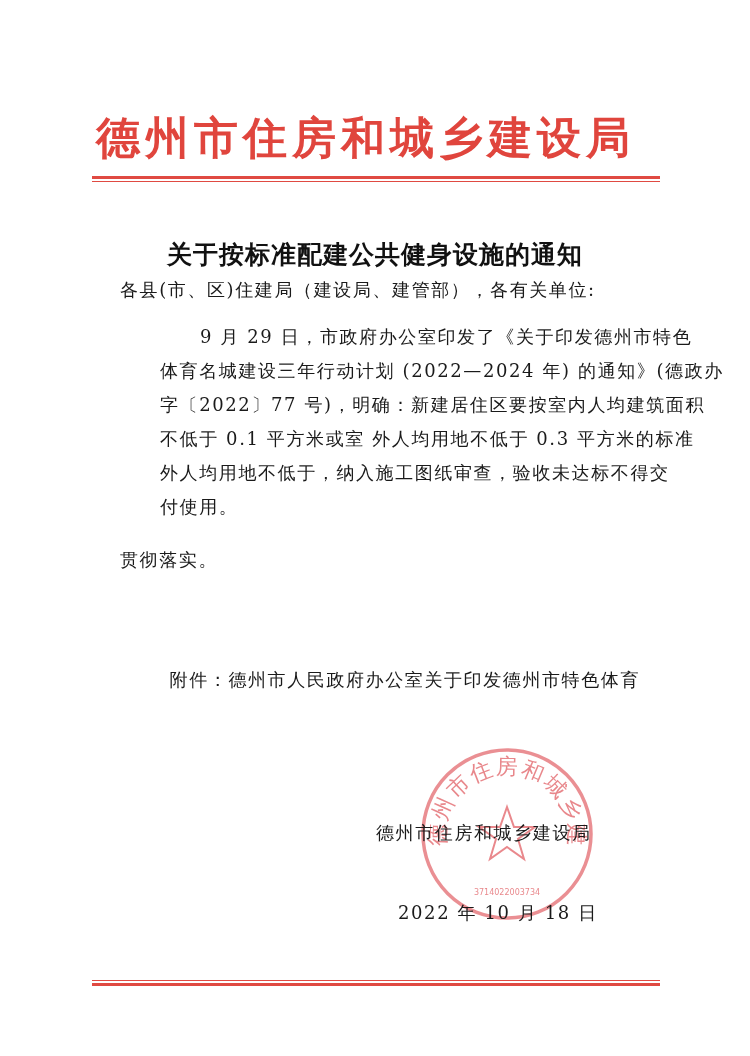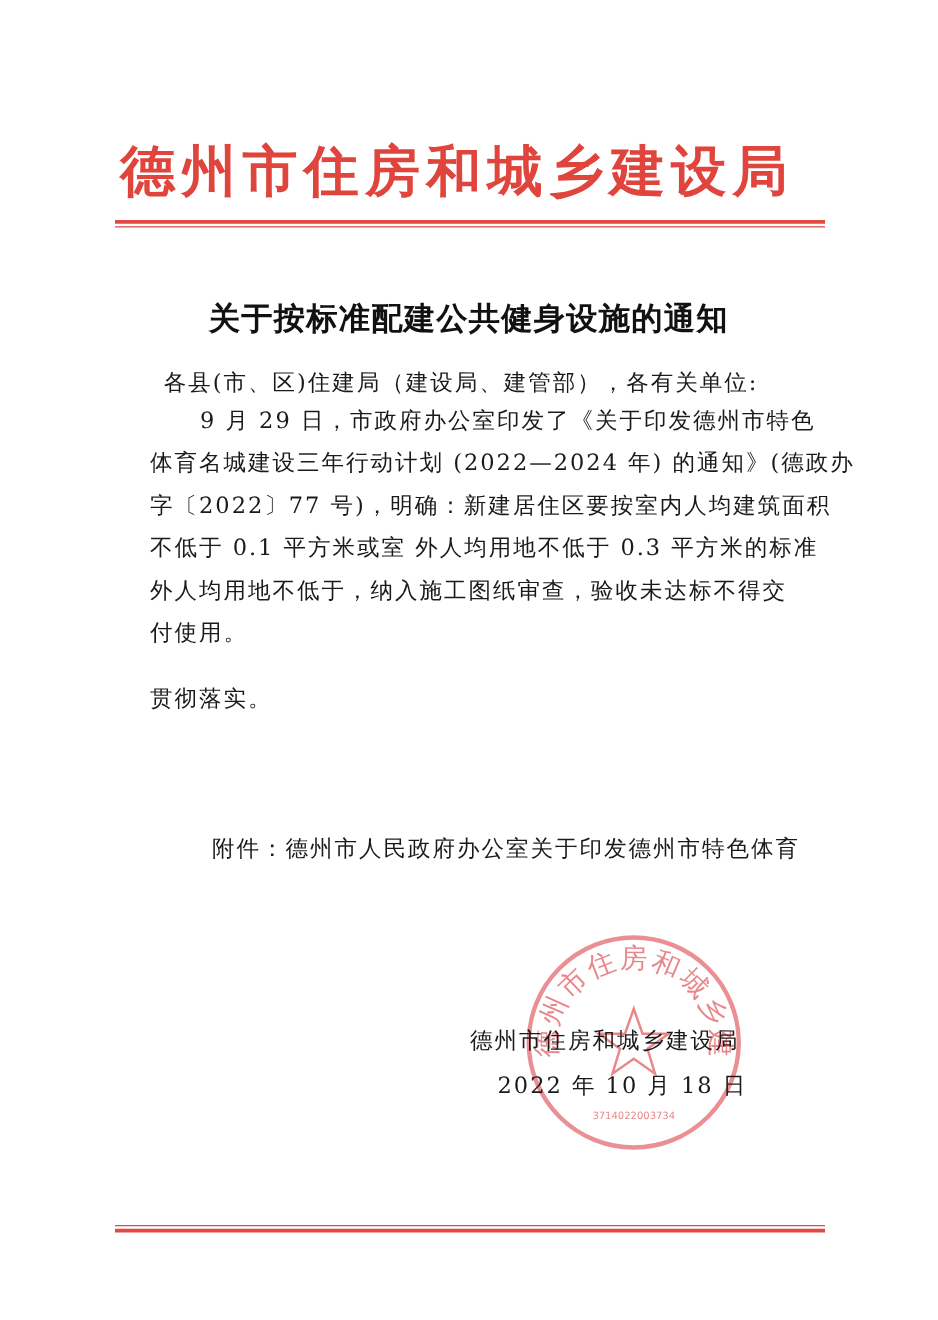--- a/index.html
+++ b/index.html
@@ -22,29 +22,29 @@
     position: absolute; left: 0; top: 210px; width: 750px; text-align: center;
     font-family: "DejaVu Sans", sans-serif; font-weight: bold; font-size: 25px;
     color: #111; letter-spacing: 1px; margin-top: 28px;
   }
   .body-text {
     position: absolute; left: 120px; width: 520px;
     font-size: 18px; line-height: 34px; letter-spacing: 1.6px; color: #1a1a1a;
   }
   .line { white-space: nowrap; height: 34px; }
   .indent { padding-left: 40px; }
-  .salutation { top: 290px; margin-left: 11px; }
-  .para1 { top: 320px; }
+  .salutation { top: 273px; }
+  .para1 { top: 320px; margin-left: 40px; }
   .para2 { top: 543px; }
   .attach { top: 663px; text-align: right; }
   .signature {
     position: absolute; left: 376px; top: 815px; font-size: 18px; line-height: 36px;
     letter-spacing: 1.6px; color: #1a1a1a; z-index: 2;
   }
-  .signature .date { padding-left: 22px; }
+  .signature .date { padding-left: 22px; margin-top: 44px; }
   .seal {
     position: absolute; left: 418px; top: 745px; width: 178px; height: 178px; z-index: 1;
   }
 </style>
 </head>
 <body>
 
 <div class="header-title">德州市住房和城乡建设局</div>
 
 <div class="rule rule-top">

